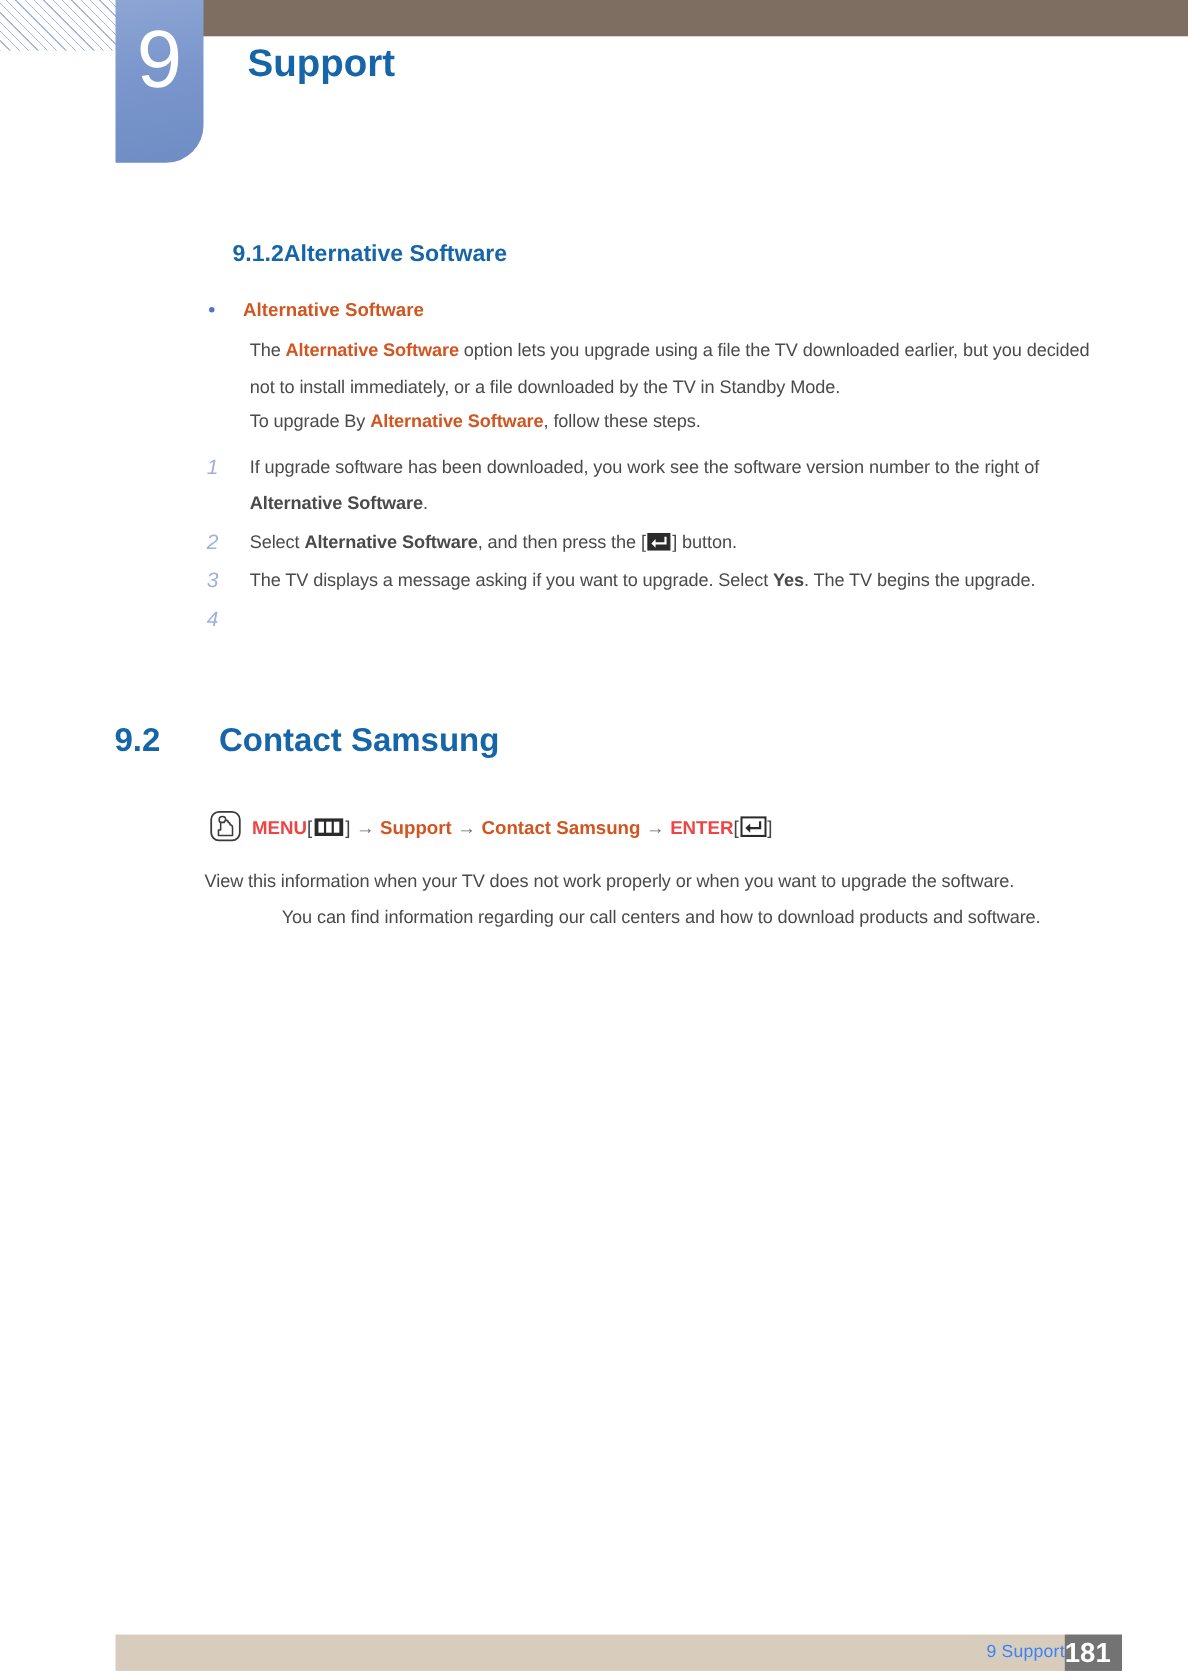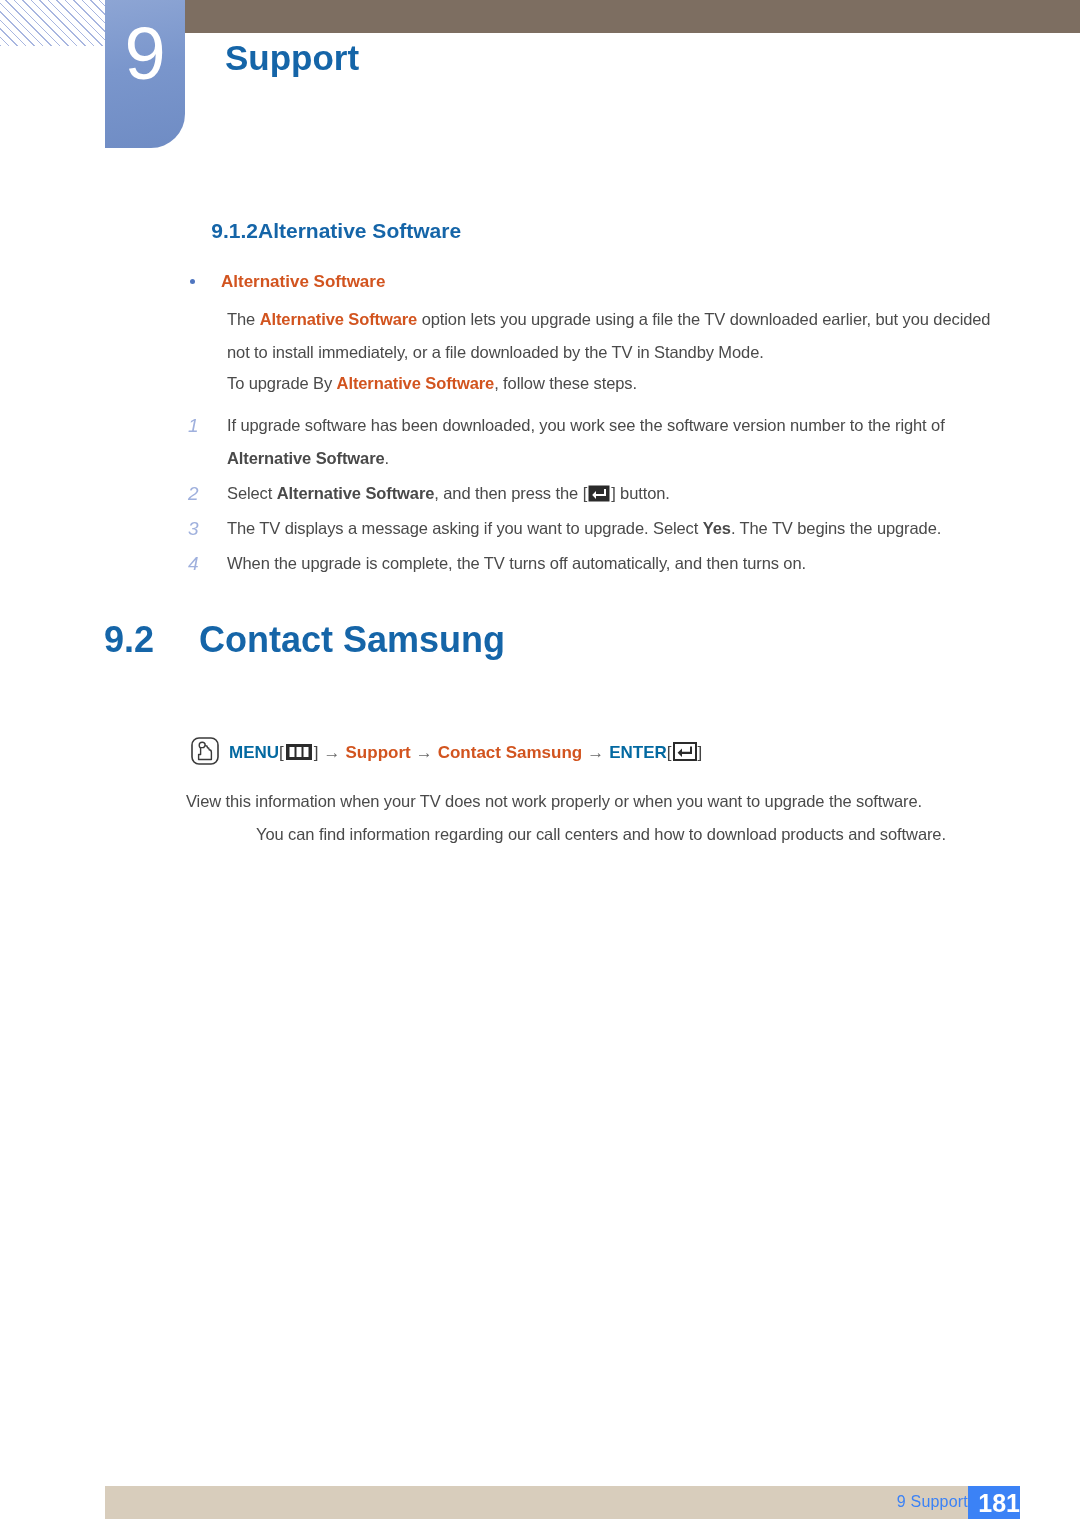--- a/index.html
+++ b/index.html
@@ -73,22 +73,22 @@
     left: 190px; top: 219px;
     font-size: 21px;
     font-weight: bold;
     color: #1565a8;
     white-space: nowrap;
   }
   .h3 .num { display: inline-block; width: 68px; text-align: right; }
 
   .h2 {
     position: absolute;
-    left: 104px; top: 619px;
-    font-size: 36px;
+    left: 104px; top: 657px;
+    font-size: 30px;
     font-weight: bold;
     color: #1565a8;
     white-space: nowrap;
   }
   .h2 .num { display: inline-block; width: 95px; }
 
   
   .bullet-head {
     position: absolute;
     left: 190px; top: 272px;
@@ -145,21 +145,21 @@
 
   
   .navpath {
     position: absolute;
     left: 190px; top: 736px;
     font-size: 17px;
     font-weight: bold;
     white-space: nowrap;
     line-height: 30px;
   }
-  .navpath .menukw { color: #0369a1; }
+  .navpath .menukw { color: #ef4444; }
   .navpath .orangekw { color: #d2541f; }
   .navpath .arrow { color: #6a6a6a; font-weight: normal; padding: 0 5px; }
   .navpath .brk { color: #444; font-weight: normal; }
 
   .icon-hand {
     display: inline-block;
     width: 30px; height: 30px;
     vertical-align: -8px;
     margin-right: 9px;
   }
@@ -194,25 +194,25 @@
     right: 112px; top: 1493px;
     font-size: 16px;
     font-weight: normal;
     color: #3b82f6;
     letter-spacing: 0.2px;
   }
   .footer-page {
     position: absolute;
     left: 968px; top: 1486px;
     width: 52px; height: 33px;
-    background: #3b82f6;
+    background: #737373;
     color: #ffffff;
     font-size: 25px;
     font-weight: bold;
-    text-align: right;
+    text-align: left;
     line-height: 34px;
   }
 </style>
 </head>
 <body>
 
 <div class="hatch"></div>
 <div class="brown-bar"></div>
 <div class="chapter-tab">
   <div class="chapter-num">9</div>
@@ -252,21 +252,20 @@
           </svg></span><span>] button.</span>
     </div>
 
     <div class="oitem">
       <span class="onum">3</span>
       <span>The TV displays a message asking if you want to upgrade. Select </span><b>Yes</b><span>. The TV begins the upgrade.</span>
     </div>
 
     <div class="oitem">
       <span class="onum">4</span>
-      <span>When the upgrade is complete, the TV turns off automatically, and then turns on.</span>
     </div>
 
   </div>
 
   <div class="h2">
     <span class="num">9.2</span><span>Contact Samsung</span>
   </div>
 
   <div class="navpath">
     <span class="icon-hand"><svg width="30" height="30" viewBox="0 0 30 30">

